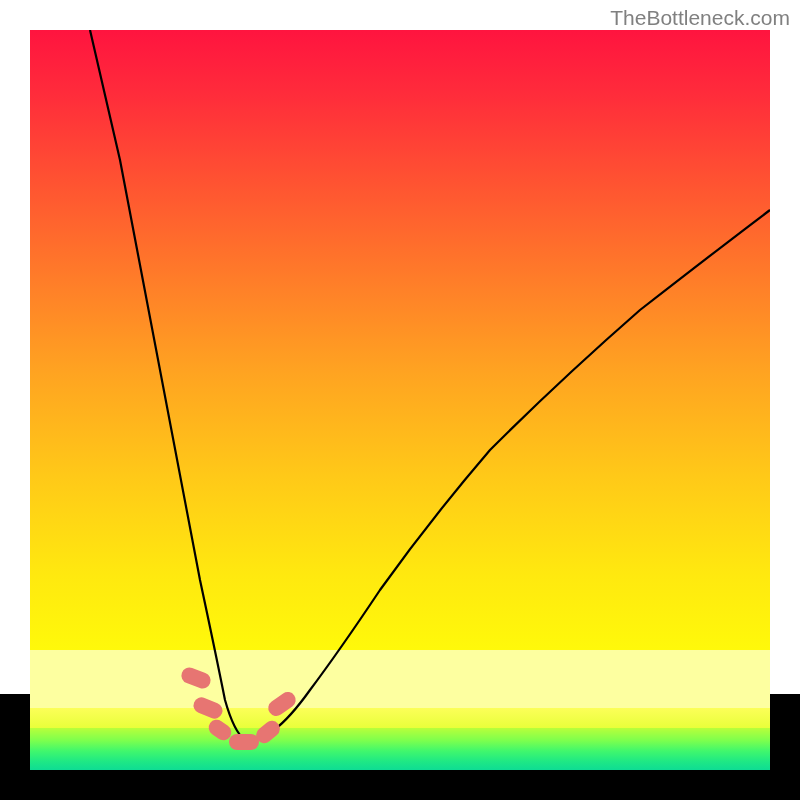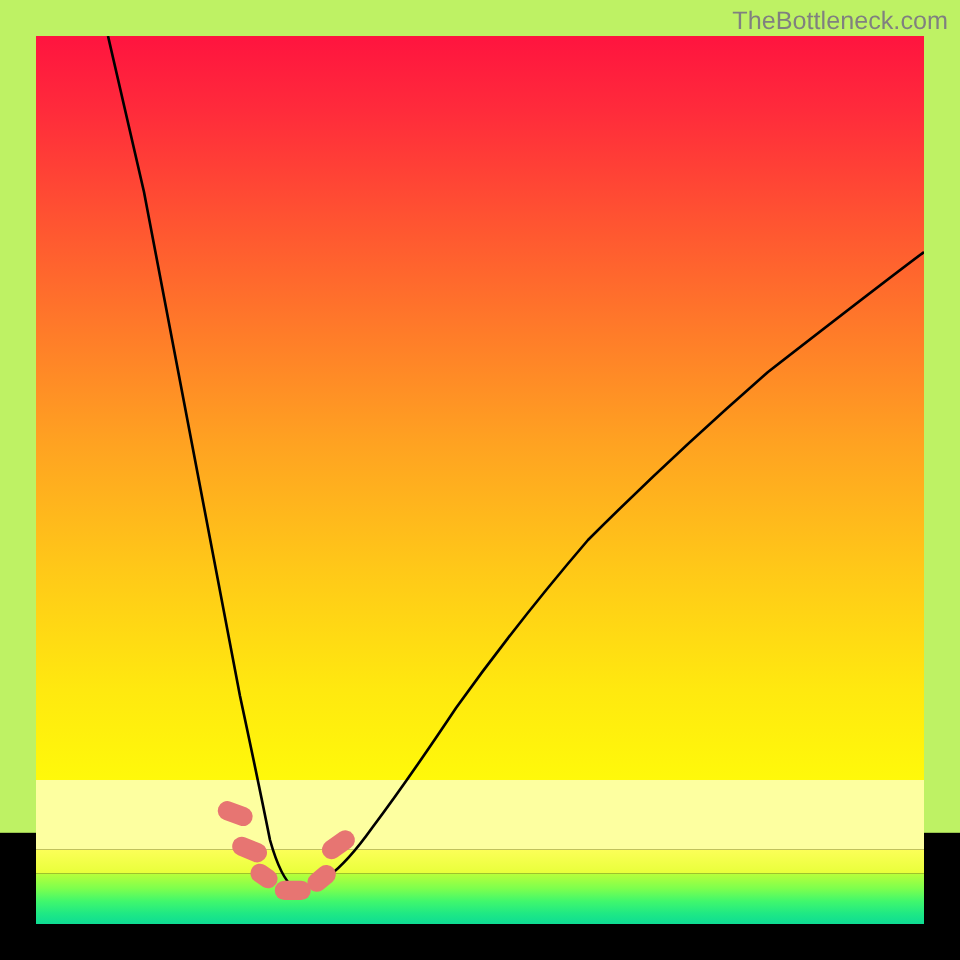--- a/index.html
+++ b/index.html
@@ -10,21 +10,21 @@
     background: #000;
     overflow: hidden;
     font-family: Arial, Helvetica, sans-serif;
   }
   .frame {
     position: absolute;
     top: 0;
     left: 0;
     width: 800px;
     height: 694px;
-    background: #bef264;
+    background: #ffffff;
   }
   .plot {
     position: absolute;
     top: 30px;
     left: 30px;
     width: 740px;
     height: 740px;
     overflow: hidden;
   }
   .gradient {

